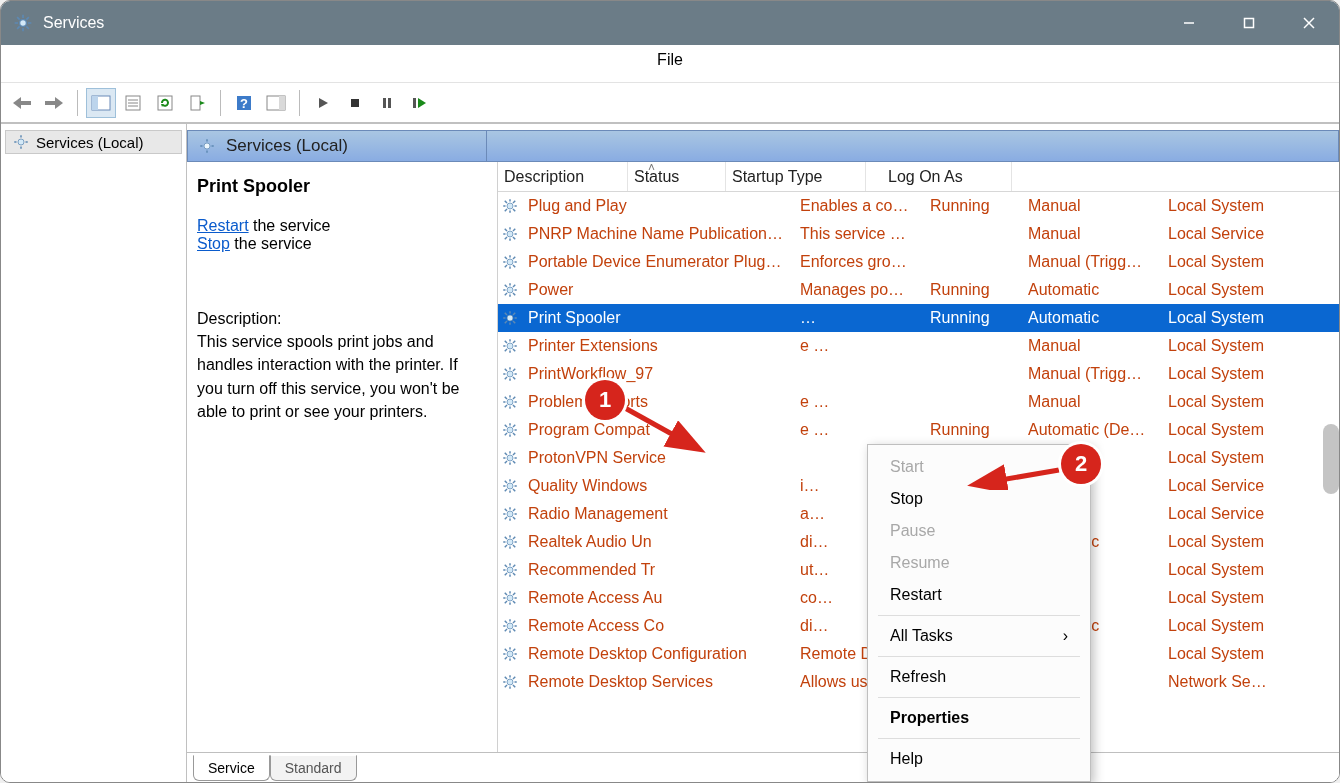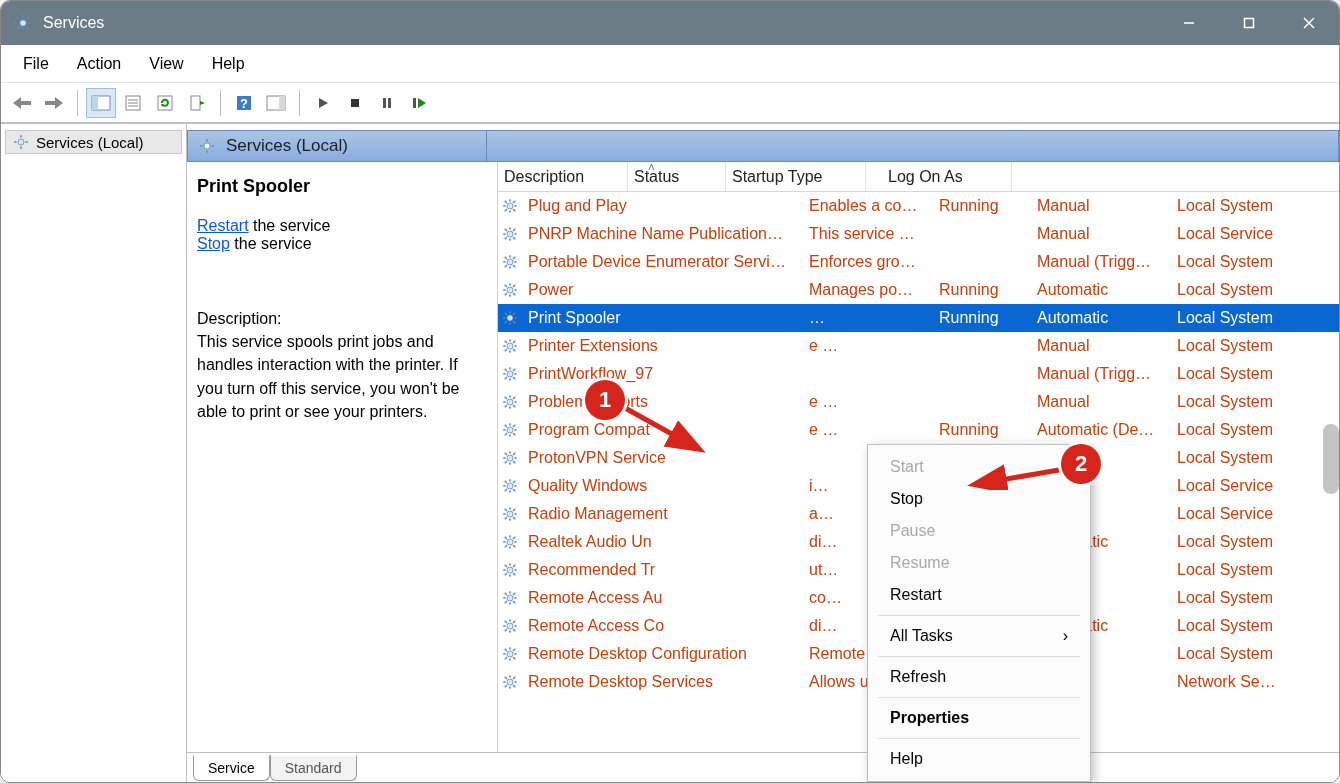--- a/index.html
+++ b/index.html
@@ -7,21 +7,21 @@
   .window { width: 1340px; height: 783px; border: 1px solid #888; border-radius: 10px; overflow: hidden; background: #fff; display: flex; flex-direction: column; }
   
   
   .title-bar { background: #6b7c87; height: 44px; display: flex; align-items: center; padding-left: 12px; color: #ffffff; }
   .title-bar .app-icon { width: 20px; height: 20px; margin-right: 10px; }
   .title-bar .title { flex: 1; font-size: 16px; }
   .title-bar .win-btns { display: flex; height: 100%; }
   .title-bar .win-btn { width: 60px; display: flex; align-items: center; justify-content: center; color: #fff; }
   
   
-  .menu-bar { background: #fff; height: 38px; display: flex; align-items: center; padding: 0 8px; border-bottom: 1px solid #e3e3e3; }
+  .menu-bar { background: #fff; height: 38px; display: flex; align-items: center; padding: 0 8px; border-bottom: 1px solid #e3e3e3; flex-direction: column; }
   .menu-bar .menu-item { padding: 6px 14px; font-size: 16px; }
   
   
   .toolbar { background: #fff; height: 40px; display: flex; align-items: center; padding: 0 6px; border-bottom: 1px solid #c0c0c0; gap: 2px;}
   .toolbar .tbtn { width: 30px; height: 30px; display: flex; align-items: center; justify-content: center; border: 1px solid transparent; }
   .toolbar .tbtn.active { background:#dbe8f3; border:1px solid #9ec0da;}
   .toolbar .sep { width: 1px; height: 26px; background: #bbb; margin: 0 6px; }
   
   
   .main { flex: 1; display: flex; border-top:1px solid #c0c0c0; background:#fff;}
@@ -51,21 +51,21 @@
   .col-stat { width:98px;}
   .col-start{ width:140px;}
   .col-log  { width:130px;margin-left:16px;}
   
   .tbody { flex:1; overflow:hidden;}
   .trow { display:flex; height:28px; align-items:center; font-size:16px; color:#c2410c;}
   .trow.selected { background:#0a67d1; color:#fff;}
   .trow .td { padding:0 6px; overflow:hidden; white-space:nowrap; text-overflow:ellipsis;}
   .trow .gear { width:24px; display:flex; justify-content:center; flex:none;}
   .trow .td-name { width:272px;}
-  .trow .td-desc { width:130px;margin-left:9px;}
+  .trow .td-desc { width:130px;}
   .trow .td-stat { width:98px;}
   .trow .td-start{ width:140px;}
   .trow .td-log  { width:130px;}
   
   .sort-arrow { position:absolute; left:150px; top:-1px; font-size:12px; color:#777;}
   
   
   .bottom-tabs { height:30px; display:flex; align-items:flex-end; padding-left:6px; border-top:1px solid #bfbfbf; background:#fff;}
   .bottom-tab { padding:4px 14px; font-size:14px; border:1px solid #999; background:#fff; border-top-color:#fff; border-radius:0 0 6px 6px; position:relative; top:-1px;}
   .bottom-tab.inactive { background:#f3f3f3; color:#555;}
@@ -324,21 +324,21 @@
                       <line x1="12" y1="18" x2="12" y2="21"></line>
                       <line x1="3" y1="12" x2="6" y2="12"></line>
                       <line x1="18" y1="12" x2="21" y2="12"></line>
                       <line x1="5" y1="5" x2="8" y2="8"></line>
                       <line x1="16" y1="16" x2="19" y2="19"></line>
                       <line x1="5" y1="19" x2="8" y2="16"></line>
                       <line x1="16" y1="8" x2="19" y2="5"></line>
                     </g>
                   </svg>
                 </div>
-                <div class="td td-name">Portable Device Enumerator Servi…</div>
+                <div class="td td-name">Portable Device Enumerator Plug…</div>
                 <div class="td td-desc">Enforces gro…</div>
                 <div class="td td-stat"></div>
                 <div class="td td-start">Manual (Trigg…</div>
                 <div class="td td-log">Local System</div>
               </div>
               <div class="trow">
                 <div class="gear">
                   <svg class="gear-svg" viewBox="0 0 24 24">
                     <circle cx="12" cy="12" r="4" fill="#d4e9f7" stroke="#5d89b3"></circle>
                     <g stroke="#5d89b3" stroke-width="2">

